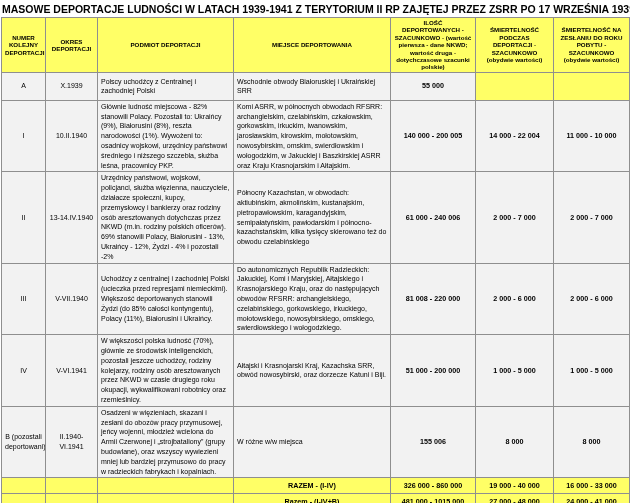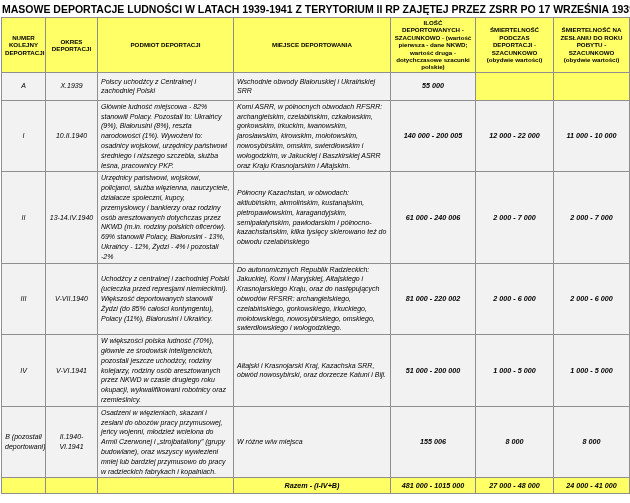--- a/index.html
+++ b/index.html
@@ -29,21 +29,21 @@
     border:1px solid var(--border);
     overflow:hidden;vertical-align:middle;
     padding:1px 3px;
   }
   th{
     background:var(--hl);
     font-size:6.2px;line-height:7.4px;font-weight:bold;text-align:center;
   }
   td{
     background:var(--cell);
-    font-size:7px;line-height:9.8px;font-style:italic;
+    font-size:7px;line-height:9.8px;
   }
   td.c{text-align:center;}
   td.l{text-align:left;}
   td.v{text-align:center;font-weight:bold;font-size:7.2px;}
   td.hl{background:var(--hl);}
   tr.total td{background:var(--hl);height:16px;padding:0 2px;}
   tr.total td.lbl{font-weight:bold;text-align:center;font-size:7.2px;}
 </style>
 </head>
 <body>
@@ -82,38 +82,38 @@
         <td class="v">55 000</td>
         <td class="v hl"></td>
         <td class="v hl"></td>
       </tr>
       <tr style="height:63px">
         <td class="c">I</td>
         <td class="c">10.II.1940</td>
         <td class="l">Głównie ludność miejscowa - 82% stanowili Polacy. Pozostali to: Ukraińcy (9%), Białorusini (8%), reszta narodowości (1%). Wywożeni to: osadnicy wojskowi, urzędnicy państwowi średniego i niższego szczebla, służba leśna, pracownicy PKP.</td>
         <td class="l">Komi ASRR, w północnych obwodach RFSRR: archangielskim, czelabińskim, czkałowskim, gorkowskim, irkuckim, iwanowskim, jarosławskim, kirowskim, mołotowskim, nowosybirskim, omskim, swierdłowskim i wołogodzkim, w Jakuckiej i Baszkirskiej ASRR oraz Kraju Krasnojarskim i Ałtajskim.</td>
         <td class="v">140 000 - 200 005</td>
-        <td class="v">12 000 - 22 000</td>
+        <td class="v">14 000 - 22 004</td>
         <td class="v">11 000 - 10 000</td>
       </tr>
       <tr style="height:87px">
         <td class="c">II</td>
         <td class="c">13-14.IV.1940</td>
         <td class="l">Urzędnicy państwowi, wojskowi, policjanci, służba więzienna, nauczyciele, działacze społeczni, kupcy, przemysłowcy i bankierzy oraz rodziny osób aresztowanych dotychczas przez NKWD (m.in. rodziny polskich oficerów). 69% stanowili Polacy, Białorusini - 13%, Ukraińcy - 12%, Żydzi - 4% i pozostali -2%</td>
         <td class="l">Północny Kazachstan, w obwodach: aktiubińskim, akmolińskim, kustanajskim, pietropawłowskim, karagandyjskim, semipałatyńskim, pawłodarskim i północno-kazachstańskim, kilka tysięcy skierowano też do obwodu czelabińskiego</td>
         <td class="v">61 000 - 240 006</td>
         <td class="v">2 000 - 7 000</td>
         <td class="v">2 000 - 7 000</td>
       </tr>
       <tr style="height:67px">
         <td class="c">III</td>
         <td class="c">V-VII.1940</td>
         <td class="l">Uchodźcy z centralnej i zachodniej Polski (ucieczka przed represjami niemieckimi). Większość deportowanych stanowili Żydzi (do 85% całości kontyngentu), Polacy (11%), Białorusini i Ukraińcy.</td>
         <td class="l">Do autonomicznych Republik Radzieckich: Jakuckiej, Komi i Maryjskiej, Ałtajskiego i Krasnojarskiego Kraju, oraz do następujących obwodów RFSRR: archangielskiego, czelabińskiego, gorkowskiego, irkuckiego, mołotowskiego, nowosybirskiego, omskiego, swierdłowskiego i wołogodzkiego.</td>
-        <td class="v">81 000 - 220 002</td>
+        <td class="v">81 008 - 220 000</td>
         <td class="v">2 000 - 6 000</td>
         <td class="v">2 000 - 6 000</td>
       </tr>
       <tr style="height:63px">
         <td class="c">IV</td>
         <td class="c">V-VI.1941</td>
         <td class="l">W większości polska ludność (70%), głównie ze środowisk inteligenckich, pozostali jeszcze uchodźcy, rodziny kolejarzy, rodziny osób aresztowanych przez NKWD w czasie drugiego roku okupacji, wykwalifikowani robotnicy oraz rzemieślnicy.</td>
         <td class="l">Ałtajski i Krasnojarski Kraj, Kazachska SRR, obwód nowosybirski, oraz dorzecze Katuni i Biji.</td>
         <td class="v">51 000 - 200 000</td>
         <td class="v">1 000 - 5 000</td>
@@ -125,20 +125,29 @@
         <td class="l">Osadzeni w więzieniach, skazani i zesłani do obozów pracy przymusowej, jeńcy wojenni, młodzież wcielona do Armii Czerwonej i „strojbataliony” (grupy budowlane), oraz wszyscy wywiezieni mniej lub bardziej przymusowo do pracy w radzieckich fabrykach i kopalniach.</td>
         <td class="l">W różne w/w miejsca</td>
         <td class="v">155 006</td>
         <td class="v">8 000</td>
         <td class="v">8 000</td>
       </tr>
       <tr class="total">
         <td></td>
         <td></td>
         <td></td>
+        <td class="lbl">RAZEM - (I-IV)</td>
+        <td class="v">326 000 - 860 000</td>
+        <td class="v">19 000 - 40 000</td>
+        <td class="v">16 000 - 33 000</td>
+      </tr>
+      <tr class="total">
+        <td></td>
+        <td></td>
+        <td></td>
         <td class="lbl">Razem - (I-IV+B)</td>
         <td class="v">481 000 - 1015 000</td>
         <td class="v">27 000 - 48 000</td>
         <td class="v">24 000 - 41 000</td>
       </tr>
 
     </tbody>
   </table>
 
 </div>

